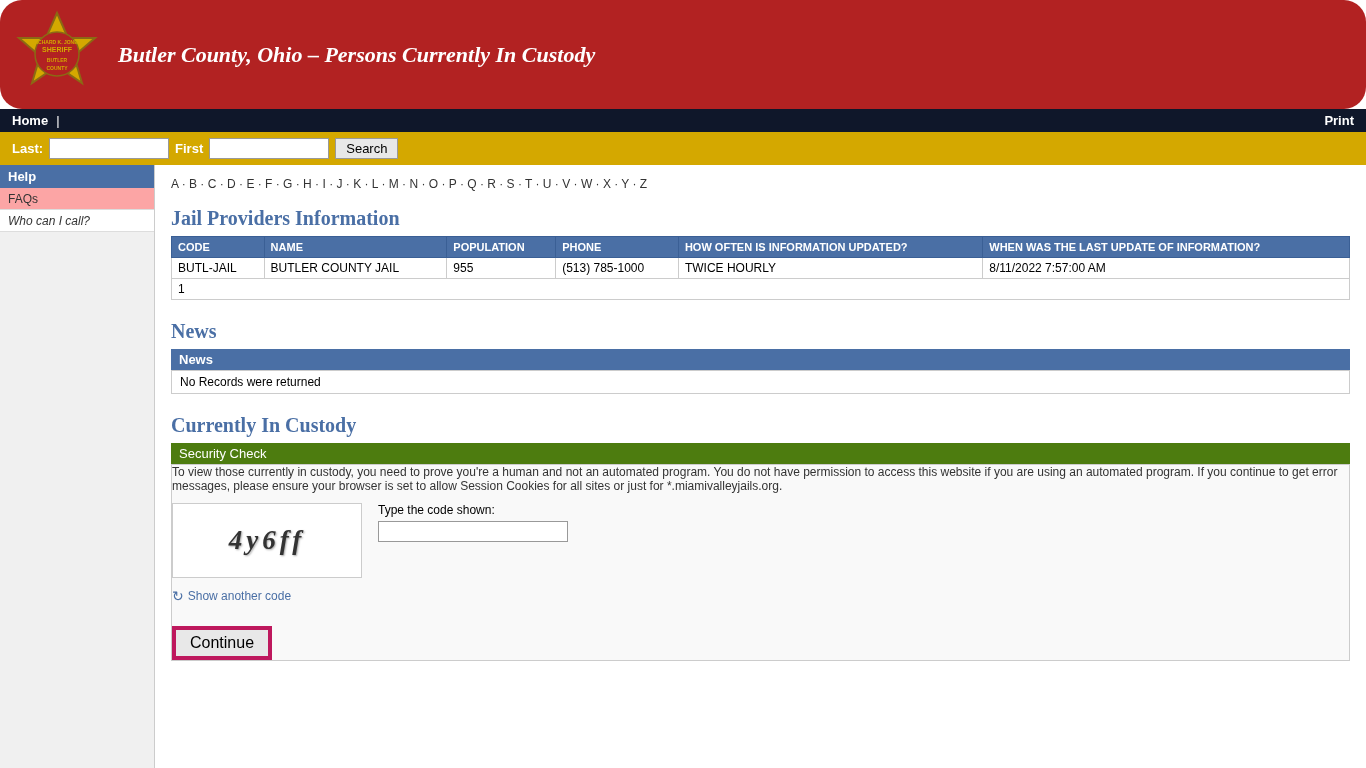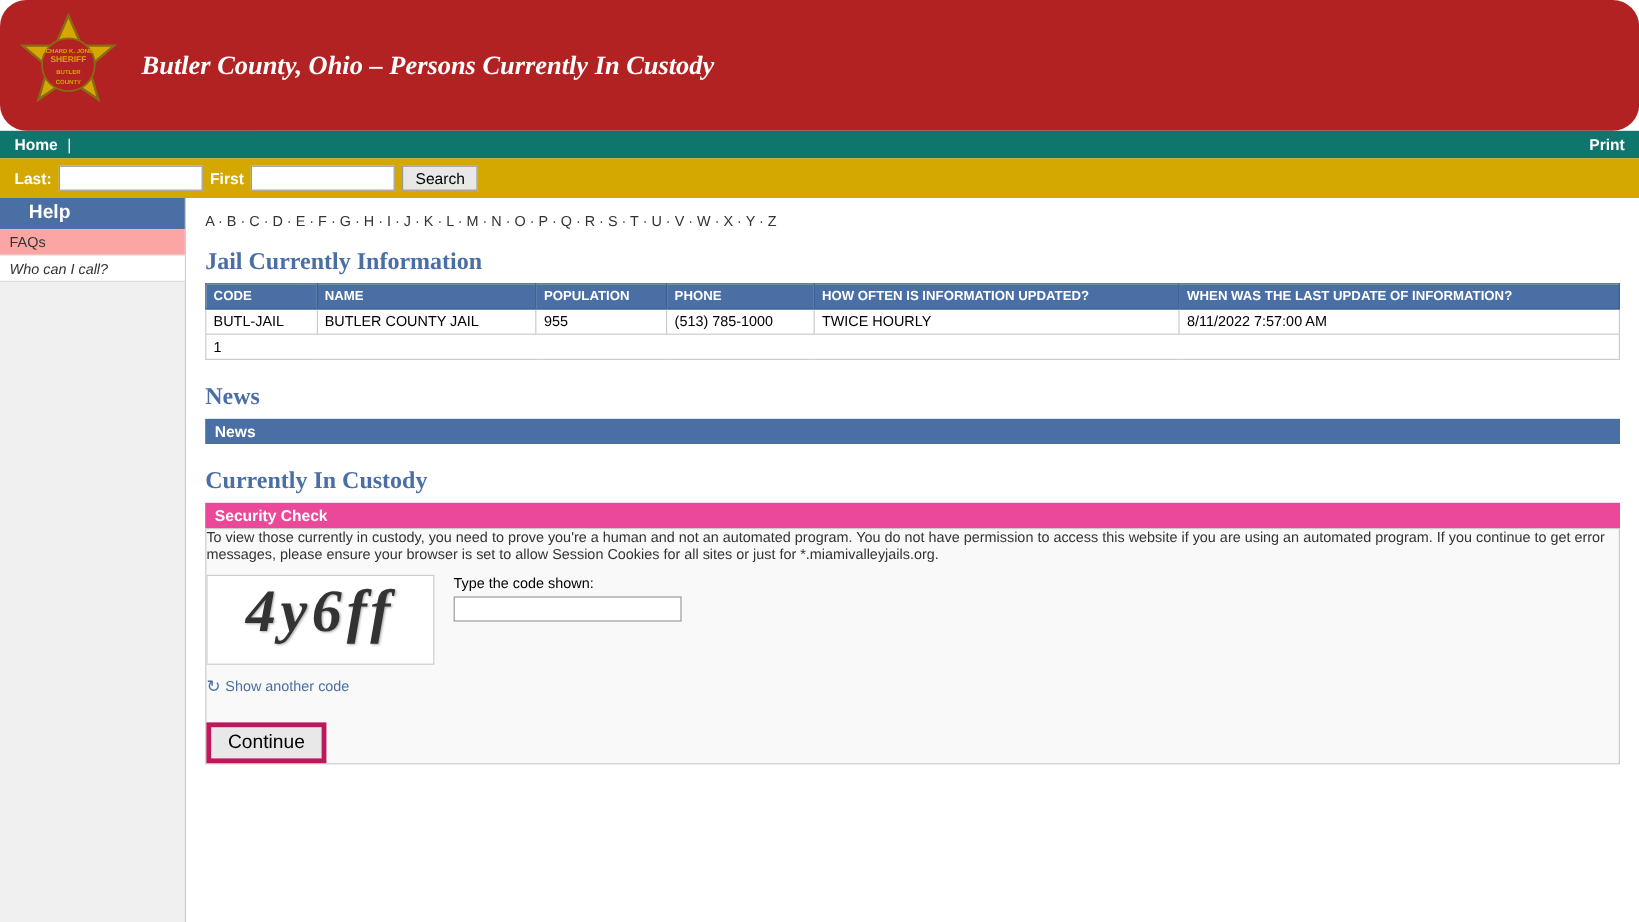--- a/index.html
+++ b/index.html
@@ -18,21 +18,21 @@
       color: #fff;
       font-size: 22px;
       font-weight: bold;
       margin-left: 16px;
       font-family: Georgia, serif;
     }
     #header-title span { font-style: italic; }
 
     
     #navbar {
-      background: #0f766e;
+      background: #0f172a;
       padding: 4px 12px;
       display: flex;
       align-items: center;
       justify-content: space-between;
     }
     #navbar-left { display: flex; align-items: center; gap: 8px; }
     #nav-home {
       color: #fff;
       text-decoration: none;
       font-size: 13px;
@@ -79,22 +79,22 @@
     #sidebar {
       width: 155px;
       flex-shrink: 0;
       background: #f0f0f0;
       border-right: 1px solid #ccc;
     }
     #sidebar-help {
       background: #4a6fa5;
       color: #fff;
       font-weight: bold;
-      padding: 4px 24px;
-      font-size: 16px;
+      padding: 4px 8px;
+      font-size: 13px;
     }
     .sidebar-item {
       padding: 3px 8px;
       border-bottom: 1px solid #ddd;
       background: #fca5a5;
     }
     .sidebar-item a {
       color: #333;
       text-decoration: none;
       font-size: 12px;
@@ -171,24 +171,24 @@
     .news-body {
       border: 1px solid #ccc;
       padding: 4px 8px;
       font-size: 12px;
       background: #fff;
     }
 
     
     #custody-section { margin-bottom: 20px; }
     .security-check-header {
-      background: #ec4899;
+      background: #4d7c0f;
       color: #fff;
       padding: 3px 8px;
-      font-weight: bold;
+      font-weight: normal;
       font-size: 13px;
     }
     .security-check-body {
       border: 1px solid #ccc;
       padding: 0;
       background: #f9f9f9;
       font-size: 12px;
     }
     .security-check-body p { margin-bottom: 10px; color: #333; }
     .captcha-area {
@@ -196,23 +196,24 @@
       align-items: flex-start;
       gap: 16px;
       margin-bottom: 10px;
     }
     .captcha-image {
       width: 190px;
       height: 75px;
       background: #fff;
       border: 1px solid #ccc;
       display: flex;
+      align-items: center;
       justify-content: center;
       font-family: Georgia, serif;
-      font-size: 50px;
+      font-size: 27px;
       font-style: italic;
       color: #333;
       letter-spacing: 4px;
       font-weight: bold;
       text-shadow: 1px 1px 2px #aaa;
     }
     .captcha-right label { font-size: 12px; display: block; margin-bottom: 4px; }
     .captcha-right input {
       border: 1px solid #999;
       padding: 2px 4px;
@@ -296,21 +297,21 @@
 
   <div id="content">
 
     <div>
       <div id="alphabet">
         
       <a href="#">A</a><span> · </span><a href="#">B</a><span> · </span><a href="#">C</a><span> · </span><a href="#">D</a><span> · </span><a href="#">E</a><span> · </span><a href="#">F</a><span> · </span><a href="#">G</a><span> · </span><a href="#">H</a><span> · </span><a href="#">I</a><span> · </span><a href="#">J</a><span> · </span><a href="#">K</a><span> · </span><a href="#">L</a><span> · </span><a href="#">M</a><span> · </span><a href="#">N</a><span> · </span><a href="#">O</a><span> · </span><a href="#">P</a><span> · </span><a href="#">Q</a><span> · </span><a href="#">R</a><span> · </span><a href="#">S</a><span> · </span><a href="#">T</a><span> · </span><a href="#">U</a><span> · </span><a href="#">V</a><span> · </span><a href="#">W</a><span> · </span><a href="#">X</a><span> · </span><a href="#">Y</a><span> · </span><a href="#">Z</a></div>
     </div>
 
     <div id="jail-providers">
-      <h2 class="section-title">Jail Currently Information</h2>
+      <h2 class="section-title">Jail Providers Information</h2>
       <table class="data-table">
         <thead>
           <tr>
 
           <th>CODE</th>
               <th>NAME</th>
               <th>POPULATION</th>
               <th>PHONE</th>
               <th>HOW OFTEN IS INFORMATION UPDATED?</th>
               <th>WHEN WAS THE LAST UPDATE OF INFORMATION?</th>
@@ -328,20 +329,21 @@
             <tr class="table-row-num">
               <td colspan="6">1</td>
             </tr>
           </tbody>
       </table>
     </div>
 
     <div id="news-section">
       <h2 class="section-title">News</h2>
       <div class="news-header">News</div>
+      <div class="news-body">No Records were returned</div>
     </div>
 
     <div id="custody-section">
       <h2 class="section-title">Currently In Custody</h2>
       <div class="security-check-header">Security Check</div>
       <div class="security-check-body">
         <p>To view those currently in custody, you need to prove you're a human and not an automated program. You do not have permission to access this website if you are using an automated program. If you continue to get error messages, please ensure your browser is set to allow Session Cookies for all sites or just for *.miamivalleyjails.org.</p>
         <div class="captcha-area">
           <div class="captcha-image">
             <span>4y6ff</span>

